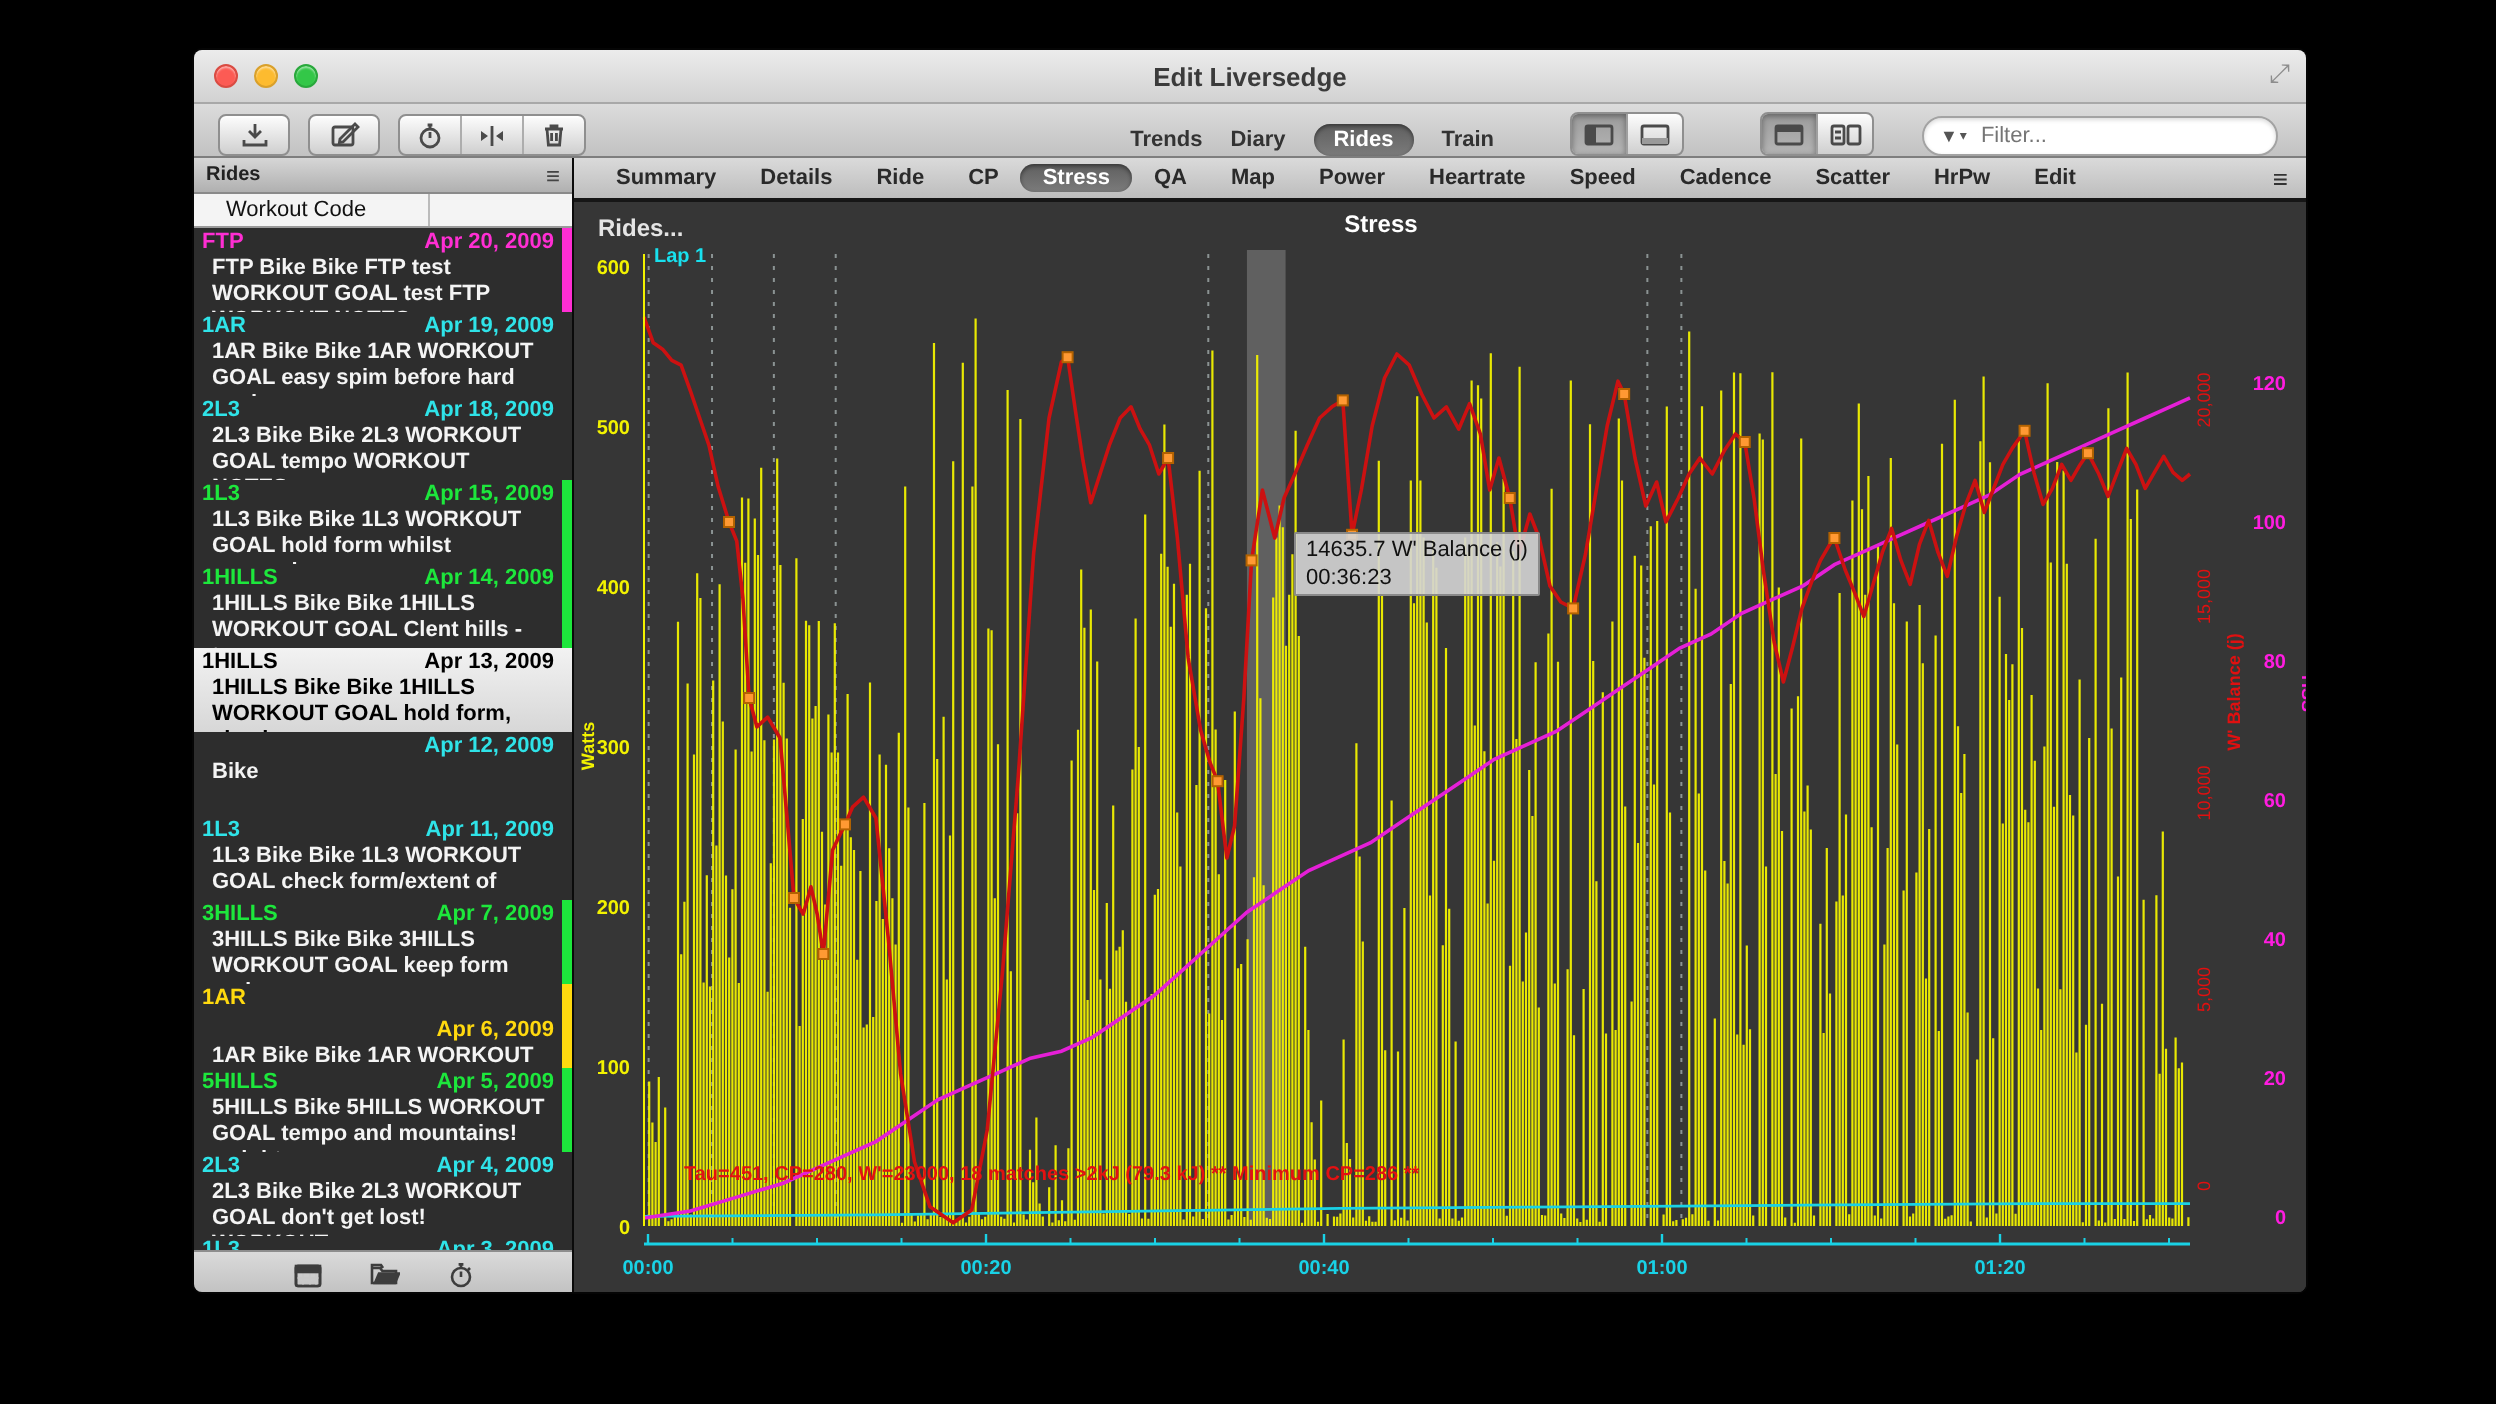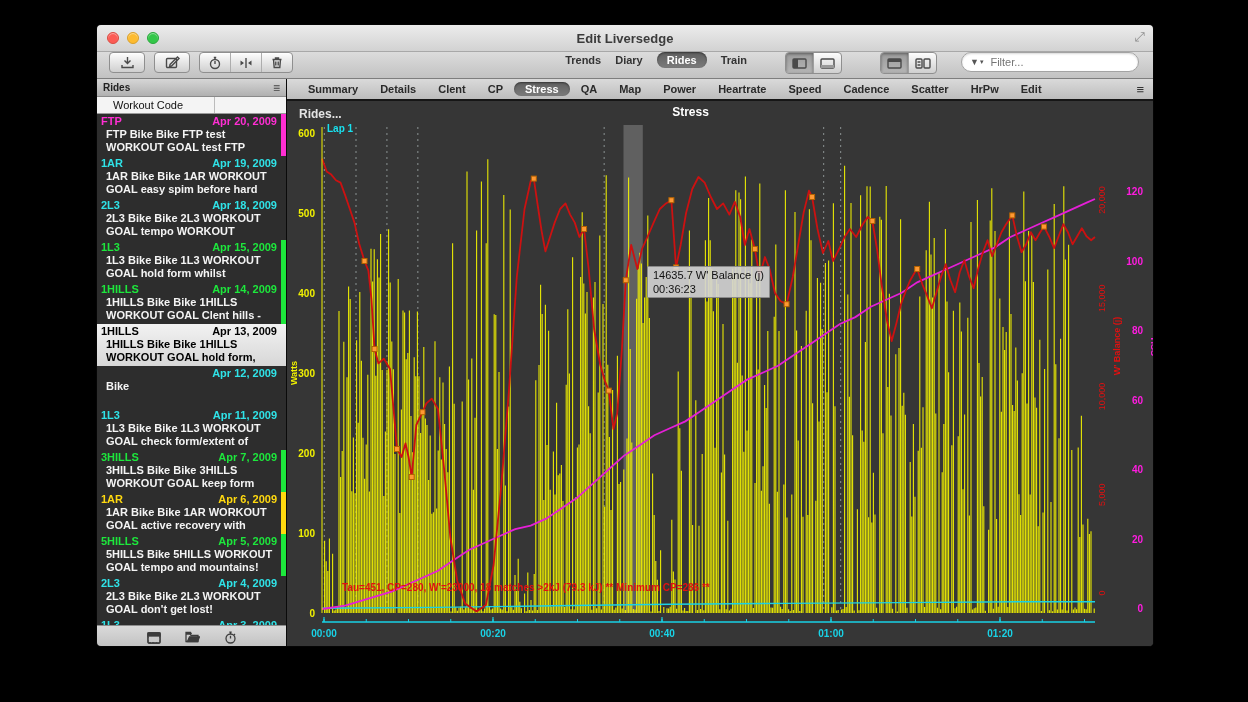--- a/index.html
+++ b/index.html
@@ -11,21 +11,21 @@
     position:relative;display:flex;align-items:center;justify-content:center;}
   .lights{position:absolute;left:10px;top:7px;display:flex;gap:8px;}
   .light{width:12px;height:12px;border-radius:50%;box-shadow:inset 0 1px 1px rgba(255,255,255,.5);}
   .light.red{background:#fc5b54;border:1px solid #d94c43;box-sizing:border-box;}
   .light.yellow{background:#fdbb2f;border:1px solid #d9a02b;box-sizing:border-box;}
   .light.green{background:#33c748;border:1px solid #29a83c;box-sizing:border-box;}
   .wtitle{font-size:13px;font-weight:600;color:#3b3b3b;}
   .expand{position:absolute;right:8px;top:4px;color:#8d8d8d;font-size:13px;}
   
   .toolbar{height:26px;background:linear-gradient(#dcdcdc,#c2c2c2);border-bottom:1px solid #7e7e7e;
-    display:flex;align-items:flex-start;padding:0 14px 0 12px;}
+    display:flex;align-items:flex-end;padding:0 14px 0 12px;}
   .tbtn{height:19px;min-width:34px;border:1px solid #8f8f8f;border-radius:4px;
     background:linear-gradient(#fdfdfd,#cfcfcf);display:flex;align-items:center;justify-content:center;
     box-shadow:inset 0 1px 0 rgba(255,255,255,.7);margin-right:9px;}
   .tgroup{display:flex;height:19px;border:1px solid #8f8f8f;border-radius:4px;overflow:hidden;
     background:linear-gradient(#fdfdfd,#cfcfcf);box-shadow:inset 0 1px 0 rgba(255,255,255,.7);margin-right:9px;}
   .tgroup .seg{width:30px;display:flex;align-items:center;justify-content:center;border-left:1px solid #adadad;}
   .tgroup .seg:first-child{border-left:none;}
   .ticon{stroke:#4a4a4a;fill:none;stroke-width:1.4;}
   .views{margin-left:auto;display:flex;align-items:center;gap:14px;font-size:11px;font-weight:bold;color:#333;}
   .view-pill{background:linear-gradient(#5f5f5f,#7b7b7b);color:#fff;border-radius:9px;padding:2px 10px;
@@ -241,21 +241,21 @@
             <div class="row1">
               <span class="code" style="color: rgb(29, 231, 60);">3HILLS</span>
               <span class="date" style="color: rgb(29, 231, 60);">Apr 7, 2009</span>
             </div>
             <div class="desc">3HILLS Bike Bike 3HILLS WORKOUT GOAL keep form and</div>
             <div class="bar" style="background: rgb(29, 231, 60);"></div>
           </div>
           <div class="ride-item">
             <div class="row1">
               <span class="code" style="color: rgb(255, 217, 15);">1AR</span>
-              <span class="date" style="color: rgb(255, 217, 15);">Apr 6, 2009</span>
+              <span class="date" style="color: rgb(255, 217, 15); margin-top: 16px;">Apr 6, 2009</span>
             </div>
             <div class="desc">1AR Bike Bike 1AR WORKOUT GOAL active recovery with Harry</div>
             <div class="bar" style="background: rgb(255, 217, 15);"></div>
           </div>
           <div class="ride-item">
             <div class="row1">
               <span class="code" style="color: rgb(29, 231, 60);">5HILLS</span>
               <span class="date" style="color: rgb(29, 231, 60);">Apr 5, 2009</span>
             </div>
             <div class="desc">5HILLS Bike 5HILLS WORKOUT GOAL tempo and mountains! weight</div>
@@ -291,21 +291,21 @@
           <circle cx="6.5" cy="7.5" r="4.5" fill="none" stroke="#3d3d3d" stroke-width="1.3"></circle>
           <path d="M6.5 7.5 V4.8 M5.3 1.2 h2.4 M6.5 1.2 v1.8 M10 4 l1-1" stroke="#3d3d3d" stroke-width="1.3" fill="none"></path>
         </svg>
       </div>
     </div>
 
     <div class="main">
       <div class="tabbar">
           <span class="tab">Summary</span>
           <span class="tab">Details</span>
-          <span class="tab">Clent</span>
+          <span class="tab">Ride</span>
           <span class="tab">CP</span>
           <span class="tab active">Stress</span>
           <span class="tab">QA</span>
           <span class="tab">Map</span>
           <span class="tab">Power</span>
           <span class="tab">Heartrate</span>
           <span class="tab">Speed</span>
           <span class="tab">Cadence</span>
           <span class="tab">Scatter</span>
           <span class="tab">HrPw</span>

